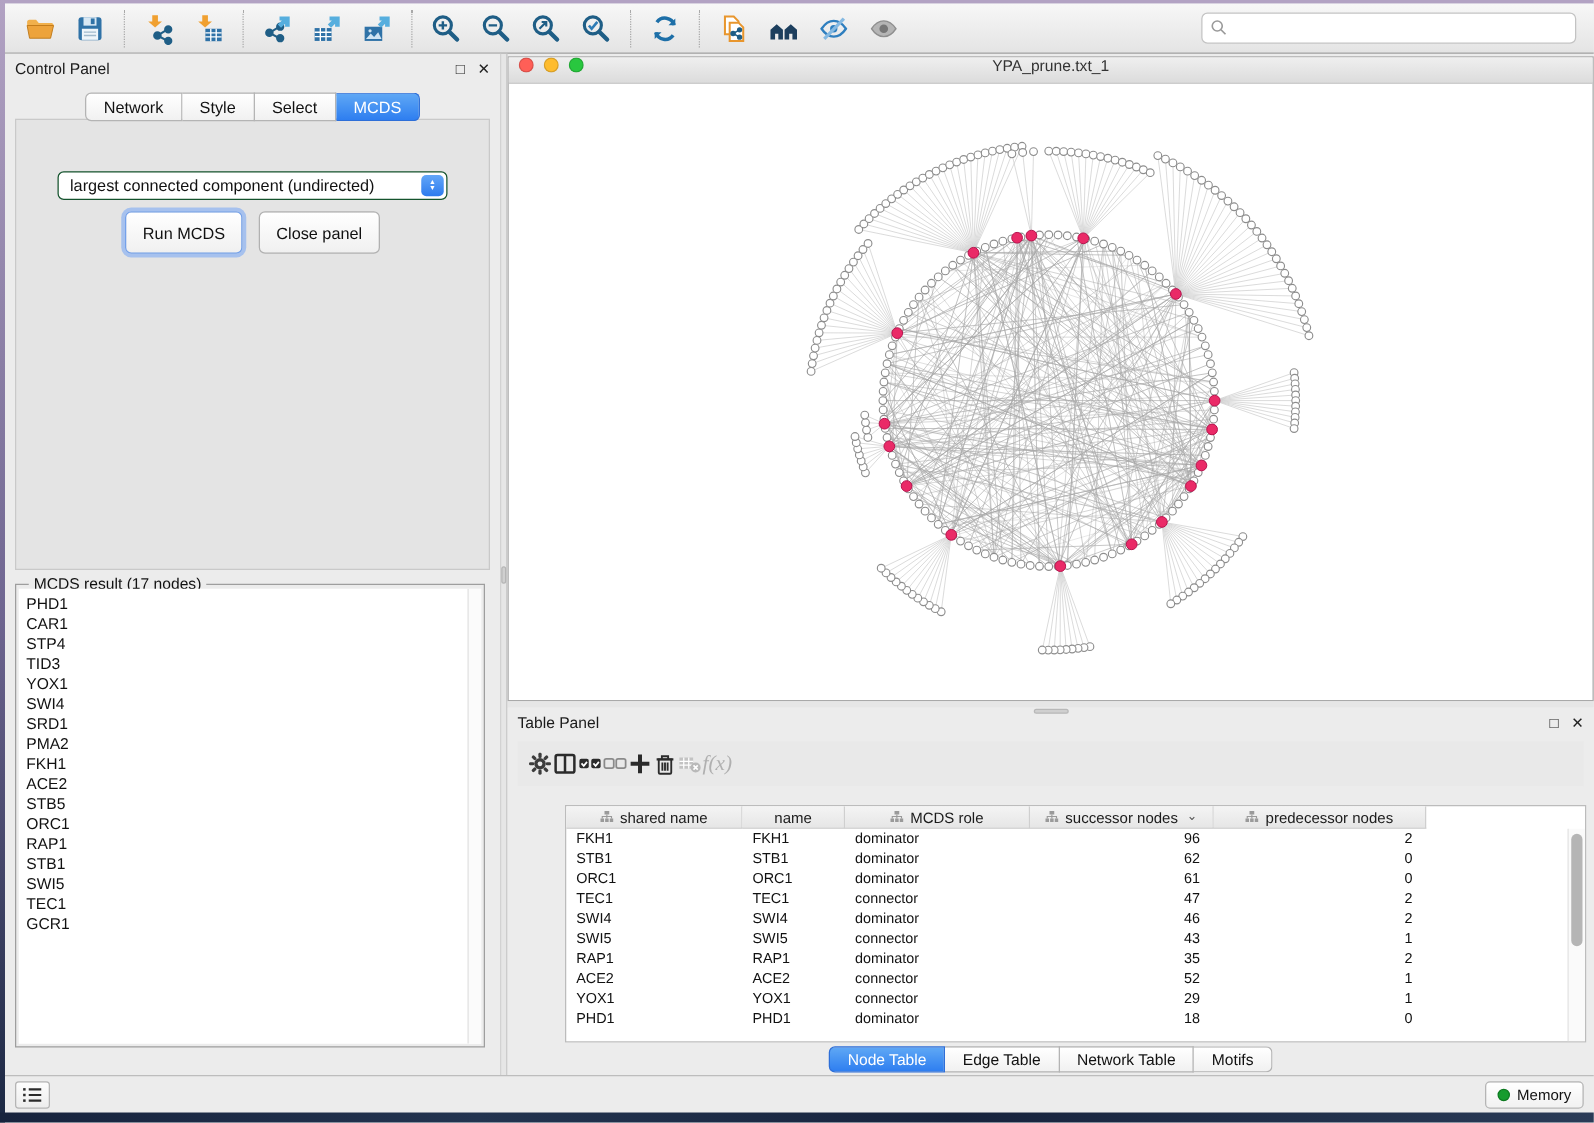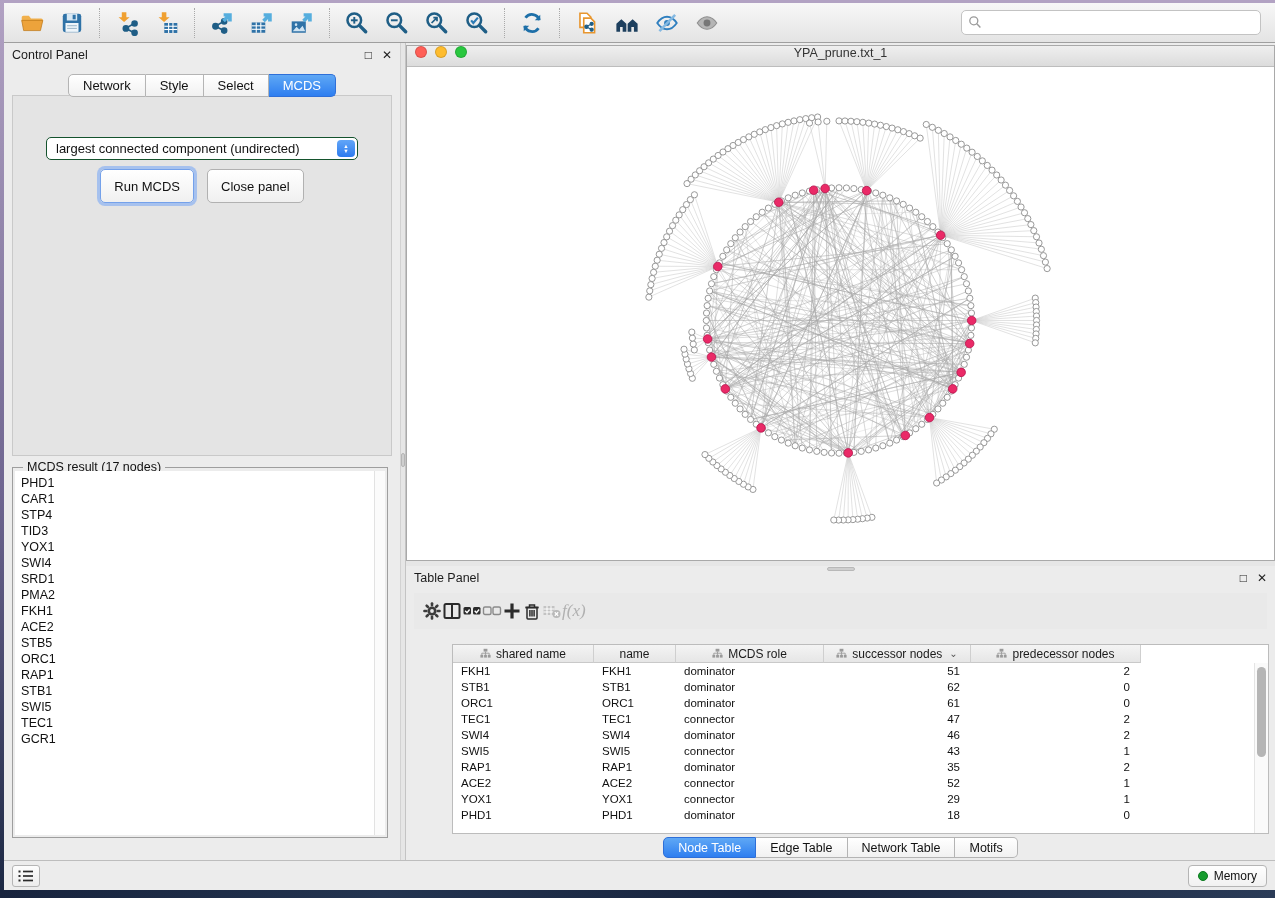--- a/index.html
+++ b/index.html
@@ -1204,21 +1204,21 @@
                 </svg>
               </span>
               <span>predecessor nodes</span>
             </div>
           </div>
         <div class="tbody" id="tbody">
             <div class="trow">
               <div class="td c0">FKH1</div>
               <div class="td c1">FKH1</div>
               <div class="td c2">dominator</div>
-              <div class="td c3 num">51</div>
+              <div class="td c3 num">96</div>
               <div class="td c4 num">2</div>
             </div>
             <div class="trow">
               <div class="td c0">STB1</div>
               <div class="td c1">STB1</div>
               <div class="td c2">dominator</div>
               <div class="td c3 num">62</div>
               <div class="td c4 num">0</div>
             </div>
             <div class="trow">

